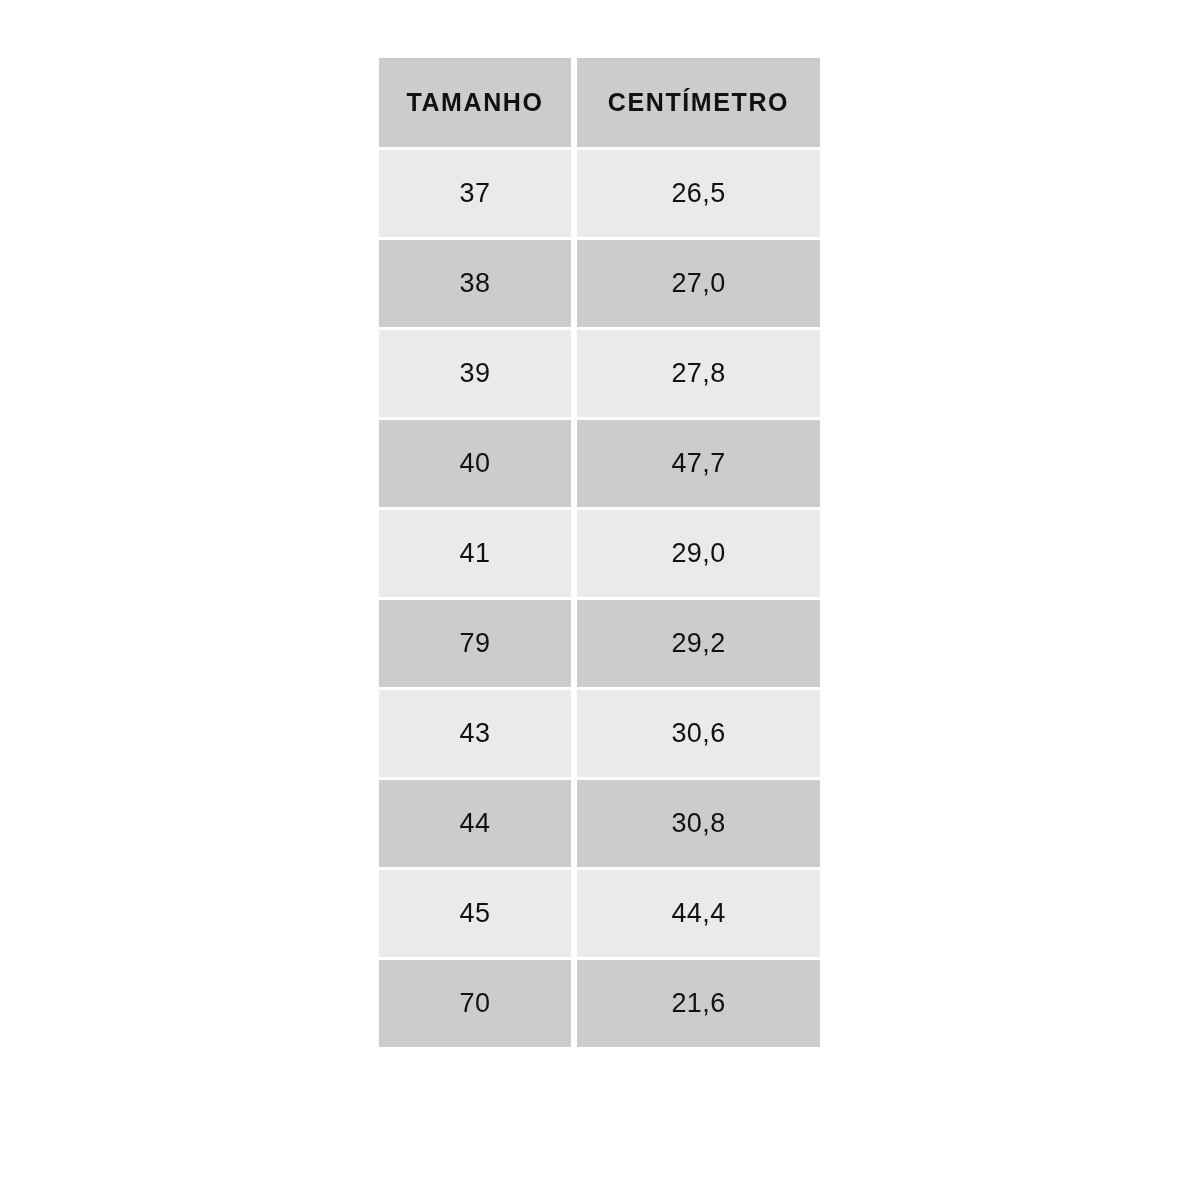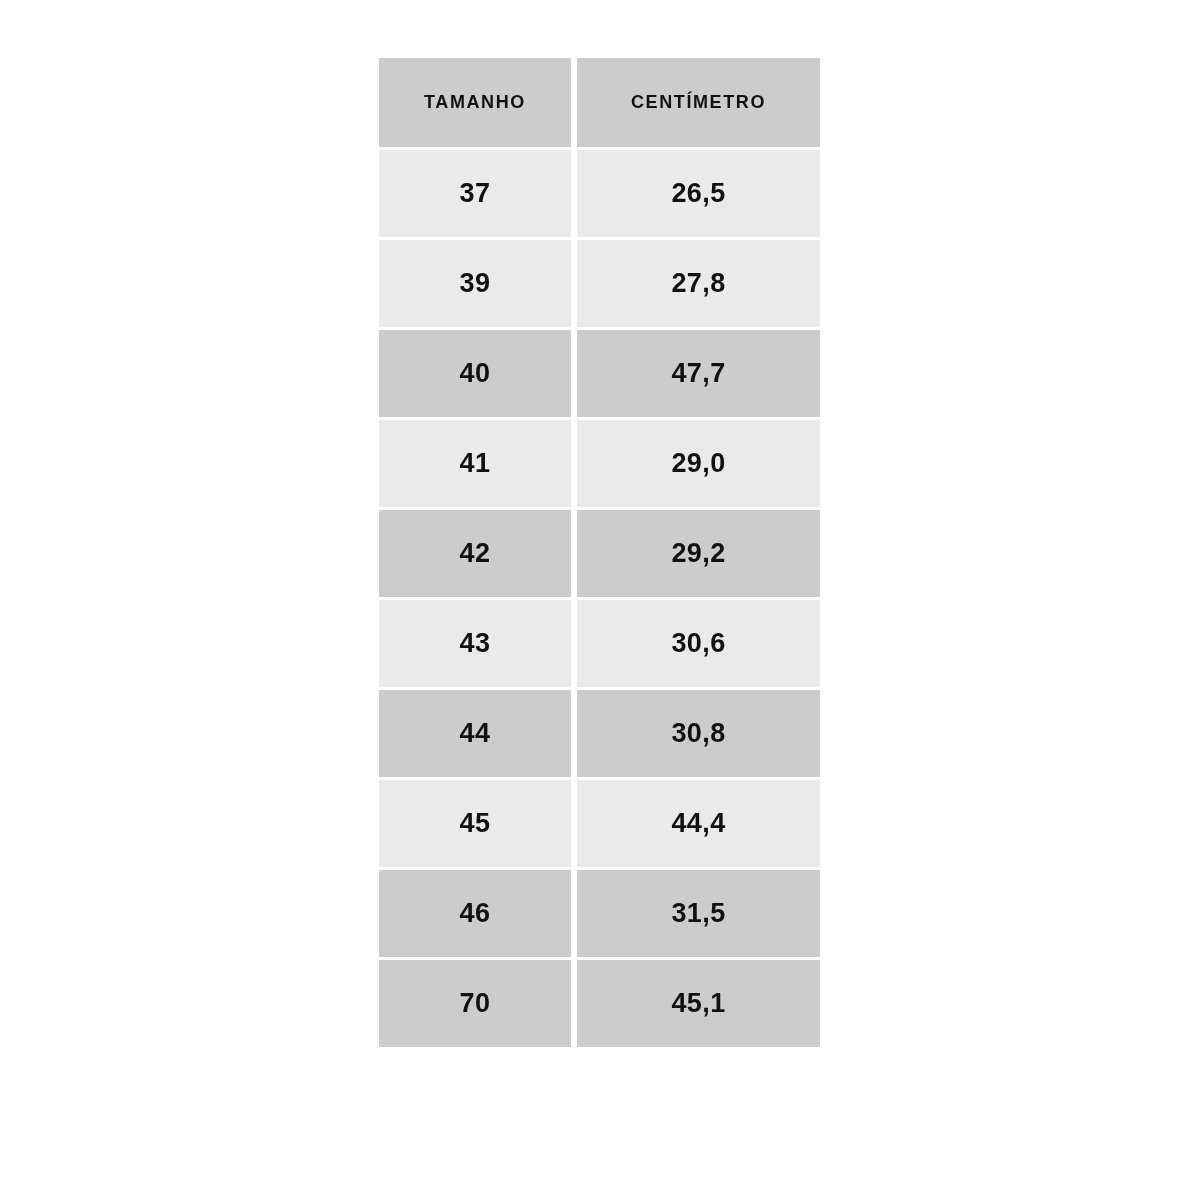--- a/index.html
+++ b/index.html
@@ -51,32 +51,32 @@
   .gap-cell {
     background: #ffffff !important;
     padding: 0 !important;
     border: 0 !important;
   }
 
   
   .size-table thead th {
     height: 89px;
     background: #cccccc;
-    font-size: 18px;
+    font-size: 25px;
     letter-spacing: 1.6px;
     font-weight: 800;
     margin-left: 28px;
   }
 
   
   .size-table tbody td {
     height: 87px;
     font-size: 27px;
     letter-spacing: 0.4px;
-    font-weight: 700;
+    font-weight: 400;
   }
 
   
   .size-table tbody tr > td.data-cell,
   .size-table thead tr > th.head-cell {
     border-bottom: 3px solid #ffffff;
   }
   .size-table tbody tr:last-child > td.data-cell {
     border-bottom: 0;
   }
@@ -105,60 +105,60 @@
     </thead>
 
     <tbody id="table-body">
 
     <tr>
           <td class="data-cell shade-light">37</td>
           <td class="gap-cell"></td>
           <td class="data-cell shade-light">26,5</td>
         </tr>
         <tr>
+          <td class="data-cell shade-dark">38</td>
+          <td class="gap-cell"></td>
+          <td class="data-cell shade-dark">27,0</td>
+        </tr>
+        <tr>
           <td class="data-cell shade-light">39</td>
           <td class="gap-cell"></td>
           <td class="data-cell shade-light">27,8</td>
         </tr>
         <tr>
           <td class="data-cell shade-dark">40</td>
           <td class="gap-cell"></td>
           <td class="data-cell shade-dark">47,7</td>
         </tr>
         <tr>
           <td class="data-cell shade-light">41</td>
           <td class="gap-cell"></td>
           <td class="data-cell shade-light">29,0</td>
         </tr>
         <tr>
-          <td class="data-cell shade-dark">42</td>
+          <td class="data-cell shade-dark">79</td>
           <td class="gap-cell"></td>
           <td class="data-cell shade-dark">29,2</td>
         </tr>
         <tr>
           <td class="data-cell shade-light">43</td>
           <td class="gap-cell"></td>
           <td class="data-cell shade-light">30,6</td>
         </tr>
         <tr>
           <td class="data-cell shade-dark">44</td>
           <td class="gap-cell"></td>
           <td class="data-cell shade-dark">30,8</td>
         </tr>
         <tr>
           <td class="data-cell shade-light">45</td>
           <td class="gap-cell"></td>
           <td class="data-cell shade-light">44,4</td>
         </tr>
         <tr>
-          <td class="data-cell shade-dark">46</td>
-          <td class="gap-cell"></td>
-          <td class="data-cell shade-dark">31,5</td>
-        </tr>
-        <tr>
           <td class="data-cell shade-dark">70</td>
           <td class="gap-cell"></td>
-          <td class="data-cell shade-dark">45,1</td>
+          <td class="data-cell shade-dark">21,6</td>
         </tr>
       </tbody>
   </table>
 
 </div>
 
 </body></html>

